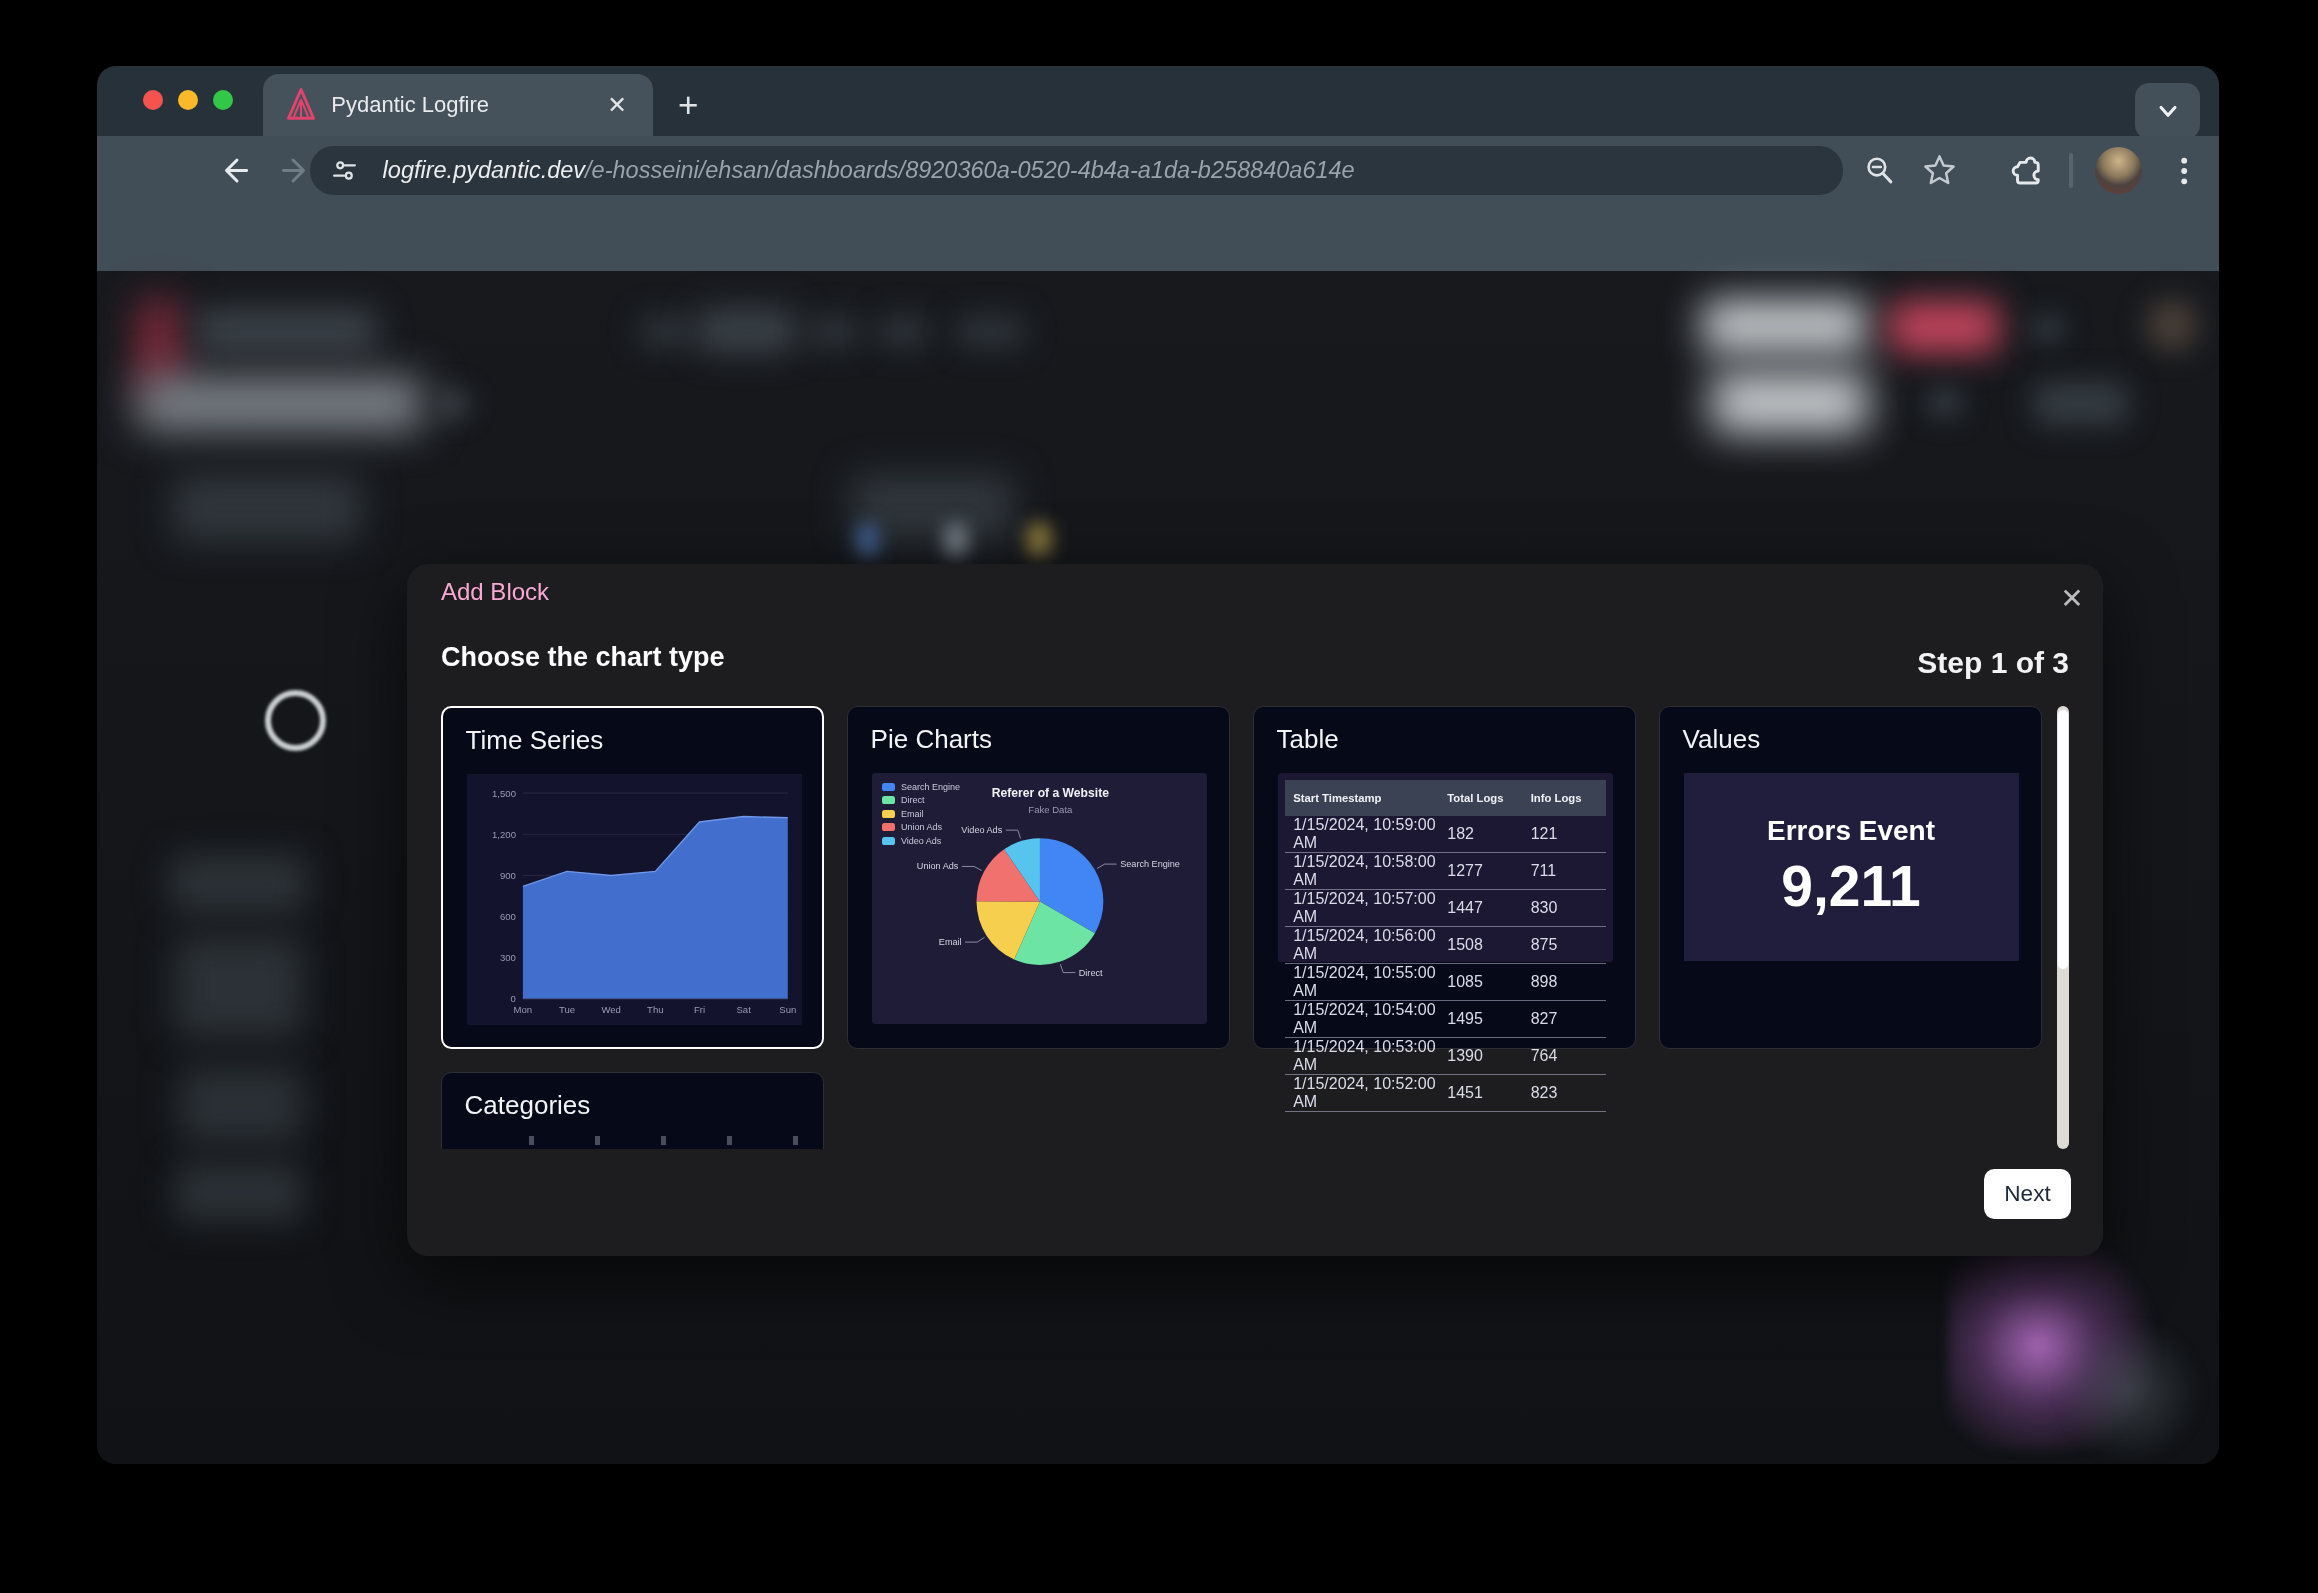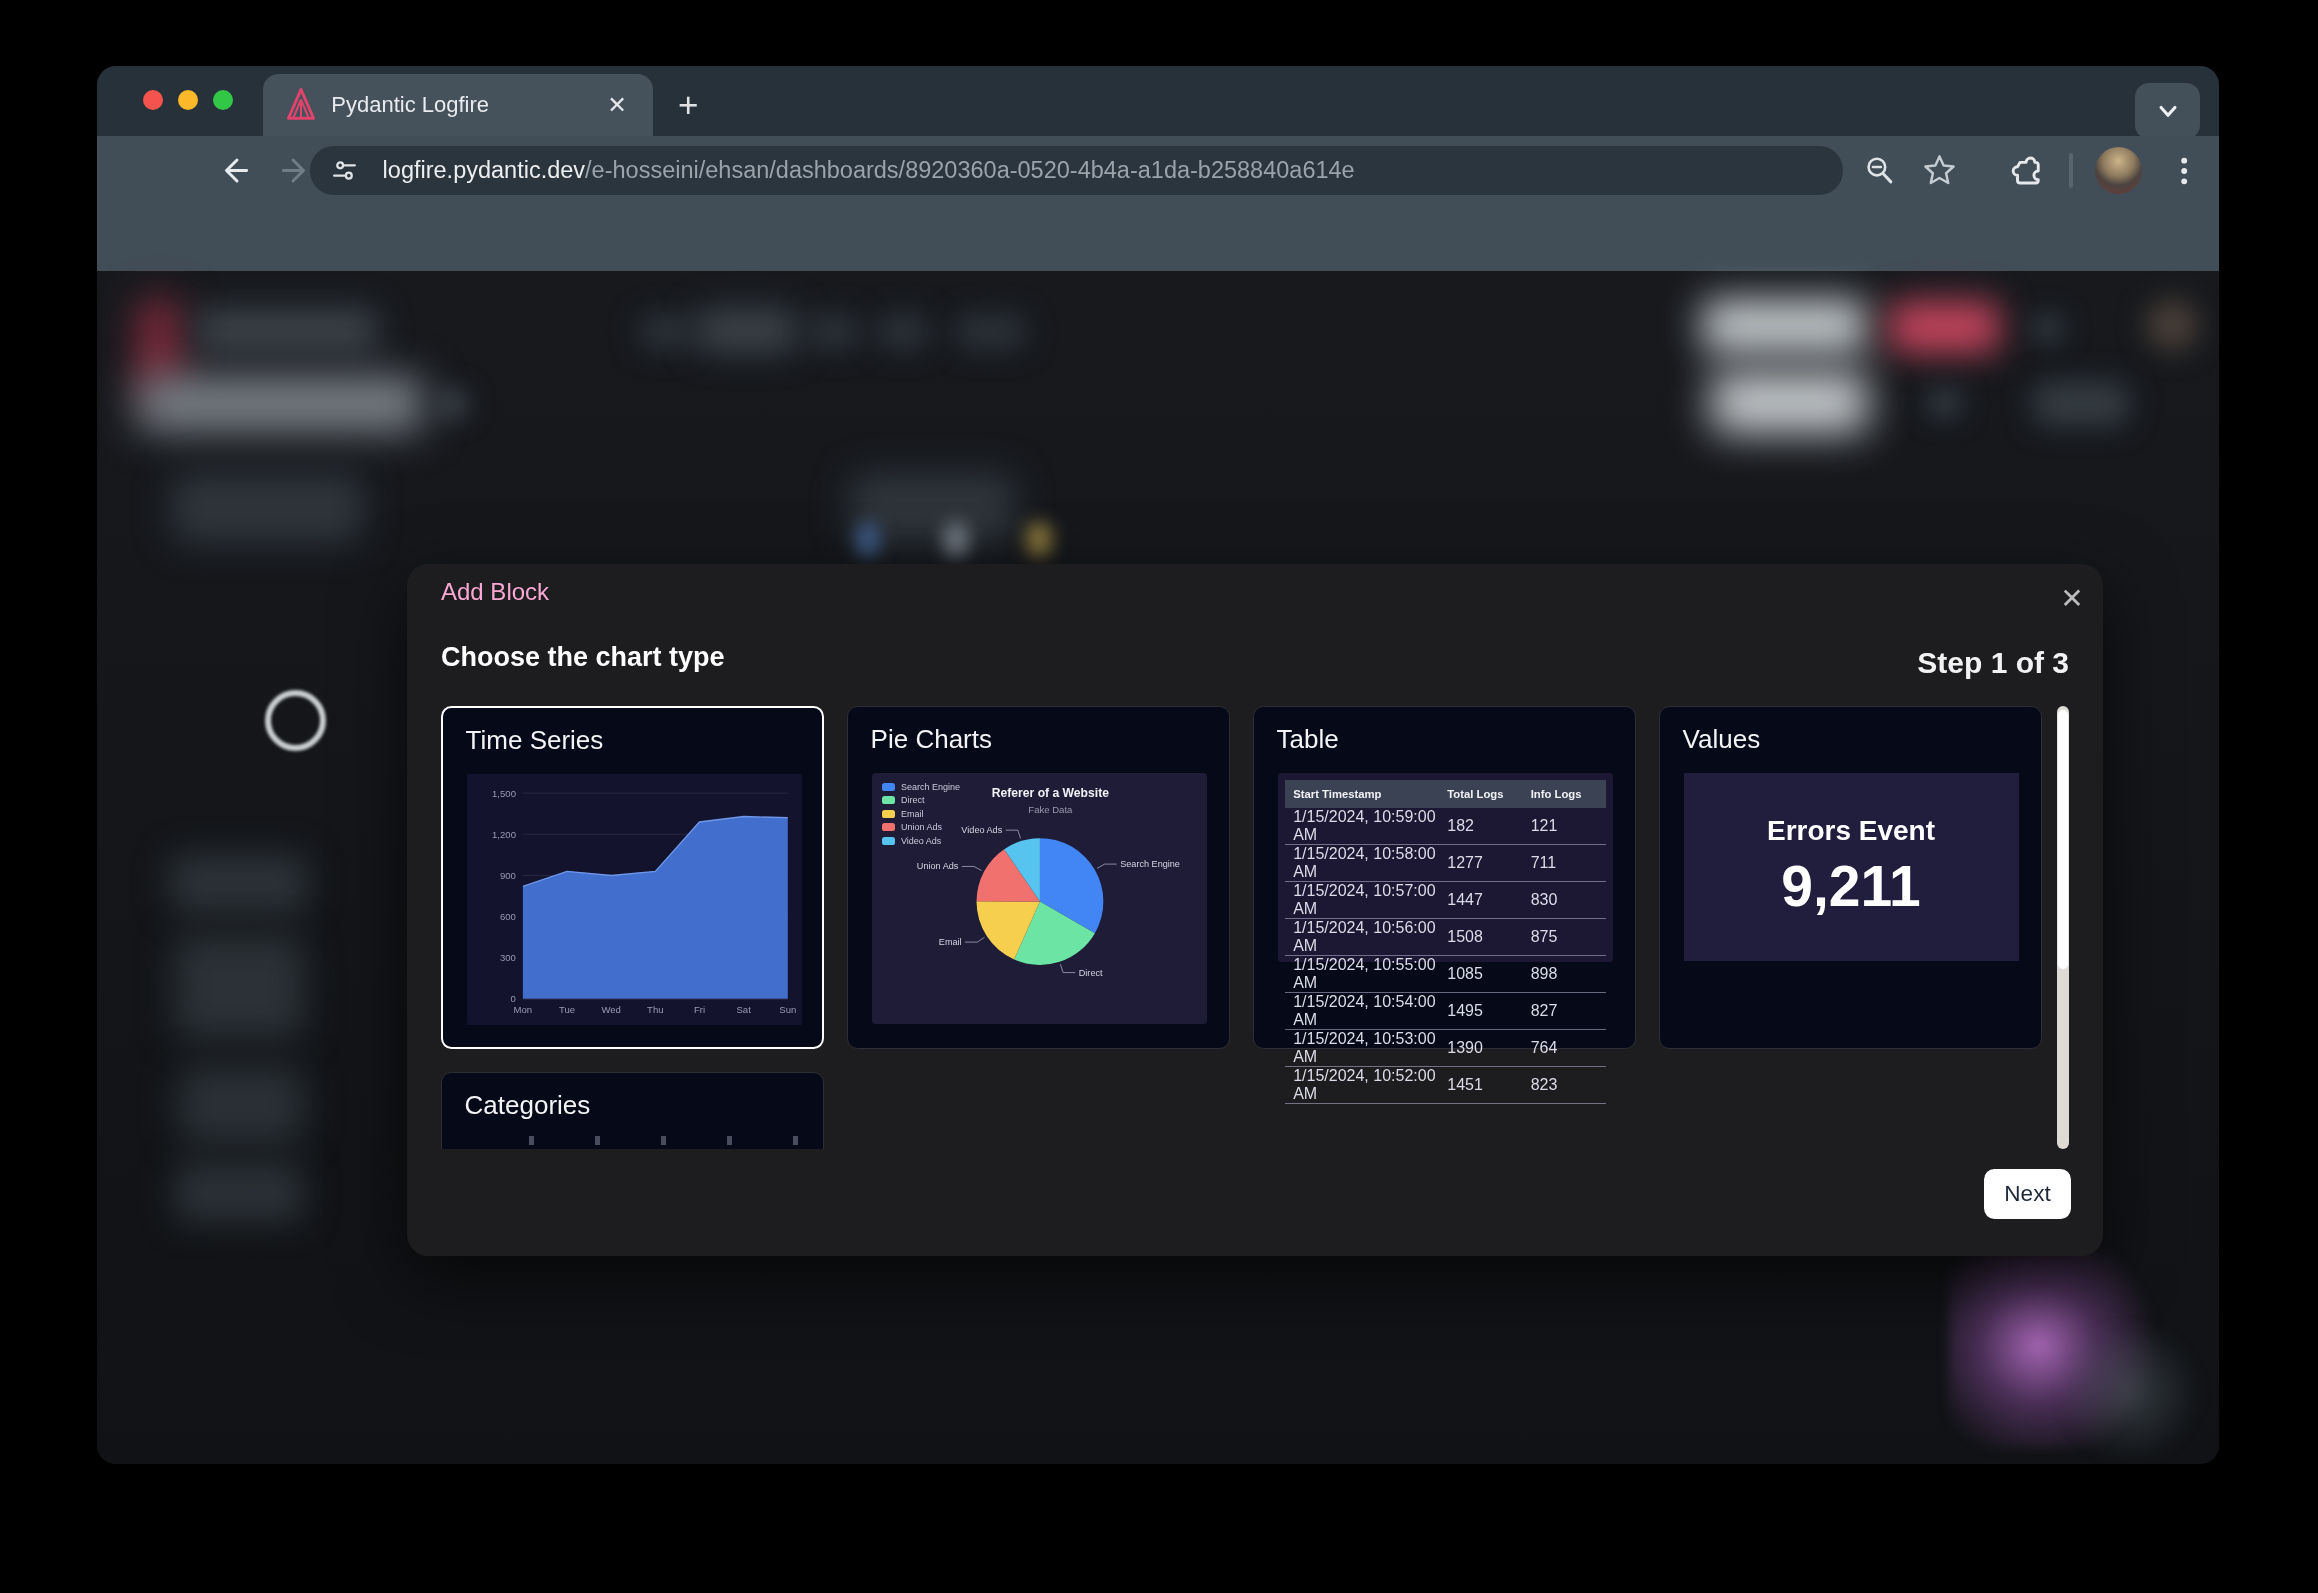--- a/index.html
+++ b/index.html
@@ -14,21 +14,21 @@
   .tab{position:absolute;left:166px;top:7.8px;width:390px;height:62px;background:#45515b;
        border-radius:15.7px 15.7px 0 0;display:flex;align-items:center;}
   .tab-title{color:#e9ebee;font-size:22px;margin-left:15.7px;white-space:nowrap;}
   .tab-x{position:absolute;right:26px;color:#e3e6e9;font-size:23.5px;cursor:default;}
   .newtab{position:absolute;left:581px;top:19px;color:#dfe3e6;font-size:35px;font-weight:300;}
   .winchev{position:absolute;left:2038px;top:17.4px;width:65px;height:56px;border-radius:14px;background:#434f59;
            display:flex;align-items:center;justify-content:center;}
   .toolbar{position:absolute;left:0;top:70px;width:100%;height:136px;background:#414d57;}
   .tb-ico{position:absolute;top:10.4px;width:49px;height:49px;display:flex;align-items:center;justify-content:center;}
   .urlpill{position:absolute;left:213px;top:10.4px;width:1533px;height:49px;border-radius:24px;background:#2b353e;
-           display:flex;align-items:center;}
+           display:flex;align-items:center;font-style:italic;}
   .urltext{font-size:23.5px;margin-left:22.6px;white-space:nowrap;overflow:hidden;}
   .urldomain{color:#eceef0;}
   .urlpath{color:#9aa2aa;}
   .avatar{width:47px;height:47px;border-radius:50%;
           background:radial-gradient(circle at 50% 30%,#cdb489 0%,#8d7a5e 38%,#4c4340 60%,#6e3b36 100%);}
   
   .pagebg{position:absolute;left:0;top:205px;width:100%;height:1193px;background:linear-gradient(#17191d,#101215);}
   .blob{position:absolute;border-radius:12px;}
   .ring{position:absolute;left:168px;top:419px;width:49px;height:49px;border:6px solid rgba(235,238,240,.85);
         border-radius:50%;filter:blur(1.7px);}
@@ -53,21 +53,21 @@
   .panel{position:absolute;left:23.5px;top:66px;width:335px;}
   .scrolltrack{position:absolute;left:1650px;top:142px;width:12px;height:443px;border-radius:6px;background:#dedbd5;}
   .scrollthumb{position:absolute;left:0;top:2.6px;width:12px;height:261px;border-radius:6px;background:#ffffff;
                box-shadow:inset 0 0 0 0.9px rgba(0,0,0,.12);}
   .next-btn{position:absolute;left:1577px;top:605px;width:87px;height:50px;border-radius:10.4px;background:#ffffff;
             color:#1d2939;font-size:22.6px;font-weight:500;display:flex;align-items:center;justify-content:center;
             border:none;font-family:"Liberation Sans",sans-serif;}
   
   .ptable{width:100%;border-collapse:collapse;}
   .ptable th{background:#3b4254;color:#f2f2f6;font-size:11.3px;font-weight:bold;text-align:left;
-             height:28px;padding:0 0 0 8.7px;}
+             height:36px;padding:0 0 0 8.7px;}
   .ptable td{color:#dcdce8;font-size:16px;height:19px;padding:0 0 0 8.7px;
              border-bottom:0.9px solid rgba(186,184,212,.55);}
   
   .cat-sliver{position:absolute;left:87px;top:63px;width:270px;height:8.7px;
       background:repeating-linear-gradient(90deg,rgba(200,200,220,.35) 0 5.2px,transparent 5.2px 66px);}
   .legend-row{display:flex;align-items:center;margin-bottom:3.5px;}
   .legend-chip{width:13px;height:7.8px;border-radius:2.6px;margin-right:6px;flex:0 0 auto;}
   .legend-lbl{font-size:9px;color:#c9c9da;white-space:nowrap;}
 </style>
 </head>

